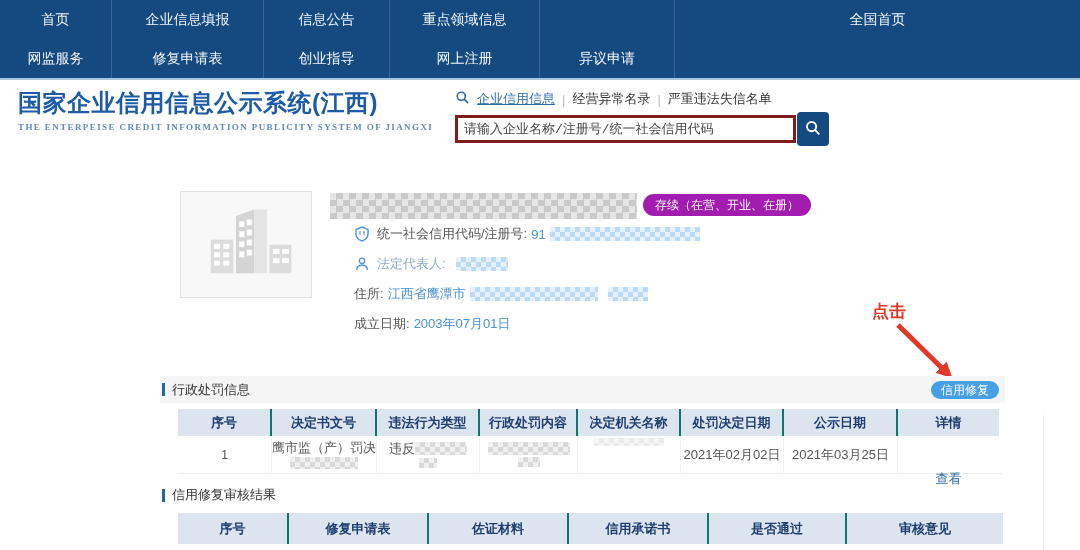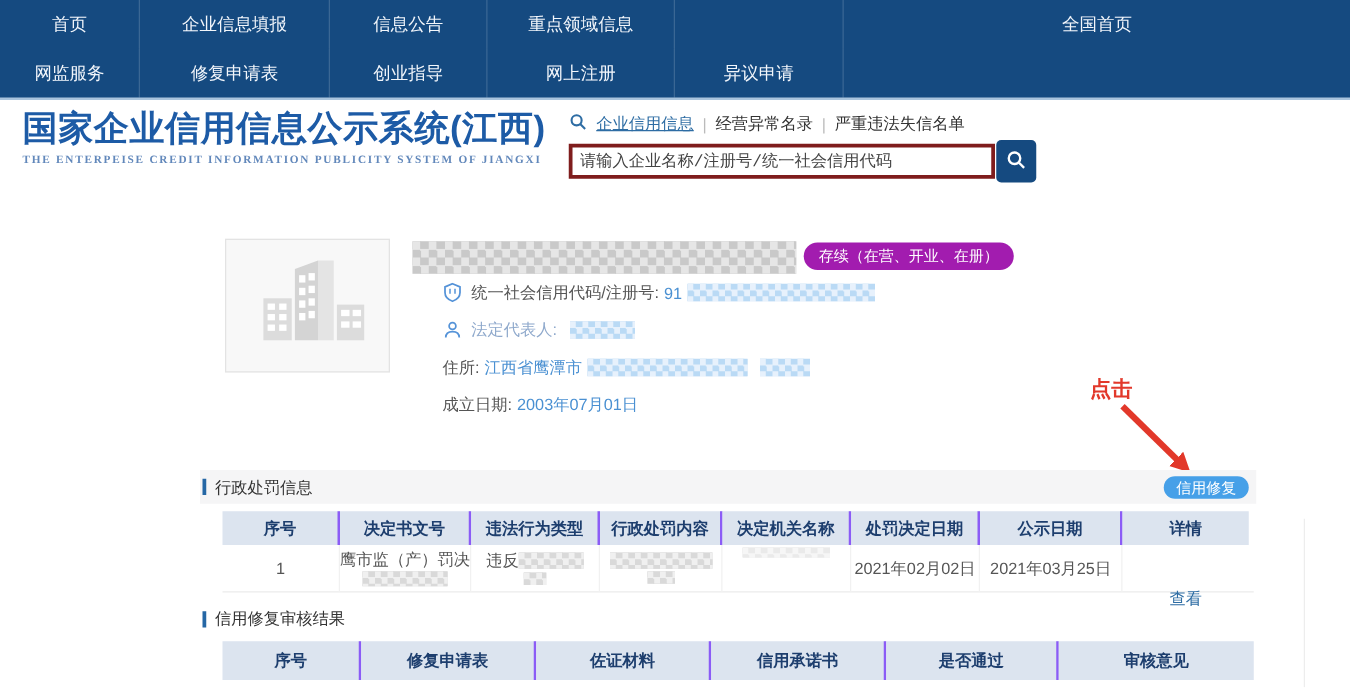--- a/index.html
+++ b/index.html
@@ -10,21 +10,21 @@
   .nav{position:absolute;top:0;left:0;width:1080px;height:78px;background:#154a80;
        border-bottom:2px solid #a9c4dd;display:grid;
        grid-template-columns:112px 152px 126px 150px 135px auto;
        grid-template-rows:39px 39px;}
   .nav-cell{display:flex;align-items:center;justify-content:center;color:#f2f6fb;
        font-size:14px;cursor:pointer;border-right:1px solid rgba(255,255,255,.16);}
   .nav-cell.noborder{border-right:none;}
 
   
   .logo{position:absolute;left:18px;top:86px;cursor:pointer;}
-  .logo-title{font-size:28px;font-weight:bold;color:#1d5ba6;letter-spacing:.5px;line-height:34px;}
+  .logo-title{font-size:24px;font-weight:bold;color:#1d5ba6;letter-spacing:.5px;line-height:34px;}
   .logo-sub{font-family:"Liberation Serif", serif;font-size:9px;font-weight:bold;color:#6288bb;
        letter-spacing:1.4px;margin-top:2px;white-space:nowrap;}
   .search-links{position:absolute;left:455px;top:90px;font-size:13px;color:#333;
        display:flex;align-items:center;gap:7px;}
   .search-links .lnk-main{color:#2e6da4;text-decoration:underline;cursor:pointer;}
   .search-links .lnk{color:#333;cursor:pointer;}
   .search-links .sep{color:#bbb;}
   .search-input{position:absolute;left:455px;top:115px;width:341px;height:28px;box-sizing:border-box;
        border:3px solid #7f1d1d;font-size:13px;padding:0 6px;color:#7f1d1d;outline:none;font-family:Liberation Mono, monospace;}
   .search-input::placeholder{color:#444;}
@@ -58,21 +58,21 @@
   
   .sec-bar{position:absolute;left:160px;top:376px;width:845px;height:27px;background:#f5f5f6;
        display:flex;align-items:center;}
   .sec-title{display:flex;align-items:center;font-size:13px;color:#333;}
   .accent{width:3px;height:13px;background:#2567a5;margin:0 7px 0 2px;}
   .repair-btn{margin-left:auto;margin-right:6px;background:#46a0e8;color:#fff;font-size:12px;
        height:18px;line-height:18px;padding:0 10px;border:none;border-radius:9px;cursor:pointer;}
   .tbl{position:absolute;left:178px;width:825px;}
   .tbl-head{display:flex;height:27px;}
   .th{background:#dce4ef;color:#1d3e6e;font-size:13px;font-weight:bold;display:flex;
-       align-items:center;justify-content:center;border-right:2px solid #8b5cf6;box-sizing:border-box;}
+       align-items:center;justify-content:center;border-right:2px solid #0f766e;box-sizing:border-box;}
   .th:last-child{border-right:none;}
   .tbl-row{display:flex;height:37px;border-bottom:1px solid #ececec;}
   .td{font-size:13px;color:#555;display:flex;flex-direction:column;align-items:center;
        justify-content:center;border-right:1px solid #f1f1f1;box-sizing:border-box;line-height:15px;}
   .td:last-child{border-right:none;}
   .t1c1{width:94px;}  .t1c2{width:105px;} .t1c3{width:103px;} .t1c4{width:98px;}
   .t1c5{width:103px;} .t1c6{width:103px;} .t1c7{width:114px;} .t1c8{width:101px;}
   .t2c1{width:111px;} .t2c2{width:140px;} .t2c3{width:140px;} .t2c4{width:140px;}
   .t2c5{width:138px;} .t2c6{width:156px;}
   .view-link{color:#2e6da4;cursor:pointer;margin-top:47px;}

